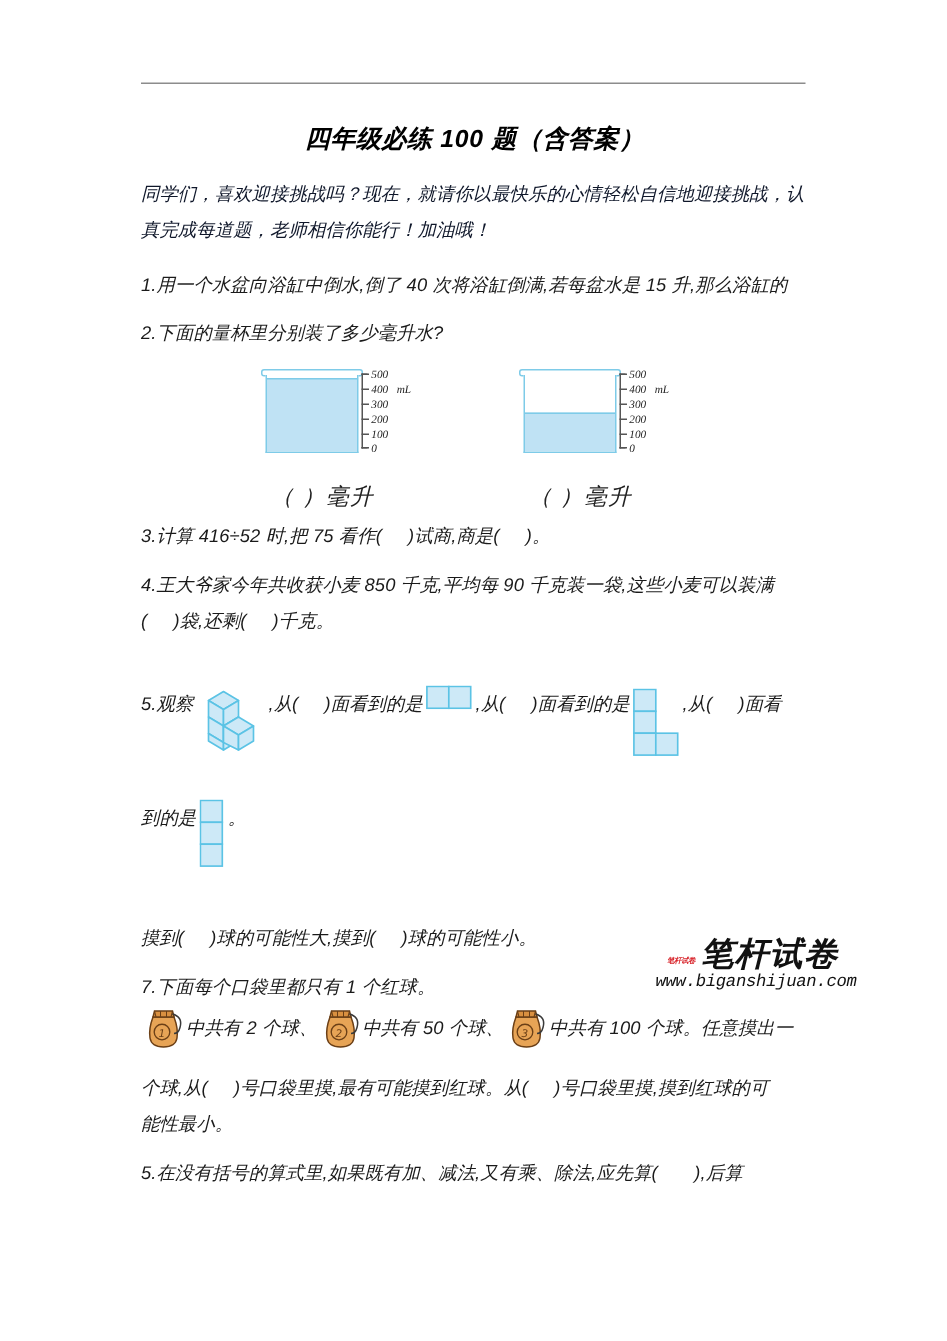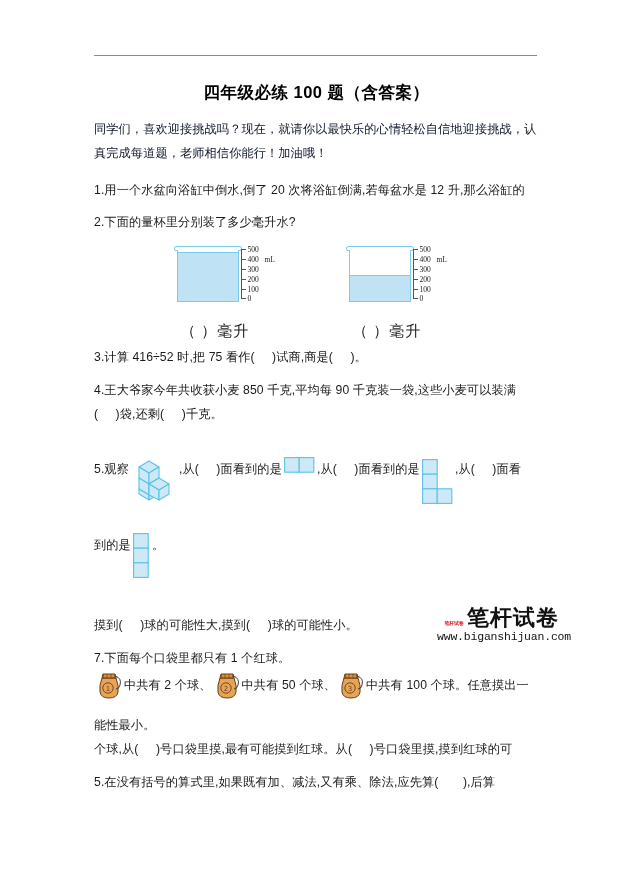--- a/index.html
+++ b/index.html
@@ -12,21 +12,21 @@
     height: 894px;
     position: relative;
     font-family: "Liberation Sans", "DejaVu Sans", sans-serif;
     color: #1a1a1a;
     overflow: hidden;
   }
 
   .page {
     position: absolute;
     left: 0; top: 0;
-    width: 631px; height: 665px;
+    width: 631px; height: 665px; font-style: italic;
   }
 
   .top-rule {
     position: absolute;
     left: 94px; top: 55px;
     width: 443px; height: 0;
     border-top: 1px solid #8c8c8c;
   }
 
   .content {
@@ -168,21 +168,21 @@
   
   .sack {
     display: inline-block;
     vertical-align: -11px;
     margin: 0 1px;
   }
 
   
   .watermark {
     position: absolute;
-    right: 18px; bottom: 22px;
+    right: 18px; bottom: 4px;
     text-align: left;
     width: 176px;
   }
   .wm-main {
     font-size: 22px;
     font-weight: bold;
     color: #111;
     letter-spacing: 1px;
     line-height: 1;
     padding-left: 30px;
@@ -213,21 +213,21 @@
 
   <div class="top-rule"></div>
 
   <div class="content">
 
     <div class="doc-title">四年级必练 100 题（含答案）</div>
 
     <div class="intro">同学们，喜欢迎接挑战吗？现在，就请你以最快乐的心情轻松自信地迎接挑战，认真完成每道题，老师相信你能行！加油哦！</div>
 
     <div class="q">
-      <span class="line">1.用一个水盆向浴缸中倒水,倒了 20 次将浴缸倒满,若每盆水是 12 升,那么浴缸的</span>
+      <span class="line">1.用一个水盆向浴缸中倒水,倒了 40 次将浴缸倒满,若每盆水是 15 升,那么浴缸的</span>
     </div>
 
     <div class="q">
       <span class="line">2.下面的量杯里分别装了多少毫升水?</span>
     </div>
 
     <div class="beaker-row">
 
       <div class="beaker-unit">
         <div class="beaker-wrap">
@@ -363,24 +363,24 @@
               <text x="13" y="21" font-size="7" fill="#6b3f16" text-anchor="middle" font-family="DejaVu Sans, sans-serif">2</text>
             </svg></span><span>中共有 50 个球、</span><span class="sack"><svg width="28" height="30" viewBox="0 0 28 30">
               <path d="M7,8 Q4,16 5,22 Q6,28 14,28 Q22,28 23,22 Q24,16 21,8 Z" fill="#e7a456" stroke="#6b3f16" stroke-width="1"></path>
               <path d="M7,8 L21,8 L20,4 L8,4 Z" fill="#d99040" stroke="#6b3f16" stroke-width="1"></path>
               <path d="M8,4 L9,8 M12,4 L12,8 M16,4 L16,8 M20,4 L19,8" stroke="#6b3f16" stroke-width="0.7" fill="none"></path>
               <path d="M20,6 Q27,8 25,15 Q24,19 21,19" stroke="#3a3a3a" stroke-width="1" fill="none"></path>
               <circle cx="13" cy="18" r="5.2" fill="none" stroke="#6b3f16" stroke-width="0.9"></circle>
               <text x="13" y="21" font-size="7" fill="#6b3f16" text-anchor="middle" font-family="DejaVu Sans, sans-serif">3</text>
             </svg></span><span>中共有 100 个球。任意摸出一</span></span>
 
-      <span class="line">能性最小。</span>
       <span class="line">
         <span>个球,从(</span><span class="blank">&nbsp;&nbsp;&nbsp;&nbsp;&nbsp;</span><span>)号口袋里摸,最有可能摸到红球。从(</span><span class="blank">&nbsp;&nbsp;&nbsp;&nbsp;&nbsp;</span><span>)号口袋里摸,摸到红球的可</span>
       </span>
+      <span class="line">能性最小。</span>
     </div>
 
     <div class="q">
       <span>5.在没有括号的算式里,如果既有加、减法,又有乘、除法,应先算(</span><span class="blank">&nbsp;&nbsp;&nbsp;&nbsp;&nbsp;&nbsp;&nbsp;</span><span>),后算</span>
     </div>
 
   </div>
 
   <div class="watermark">
     <div class="wm-badge">笔杆试卷</div>

